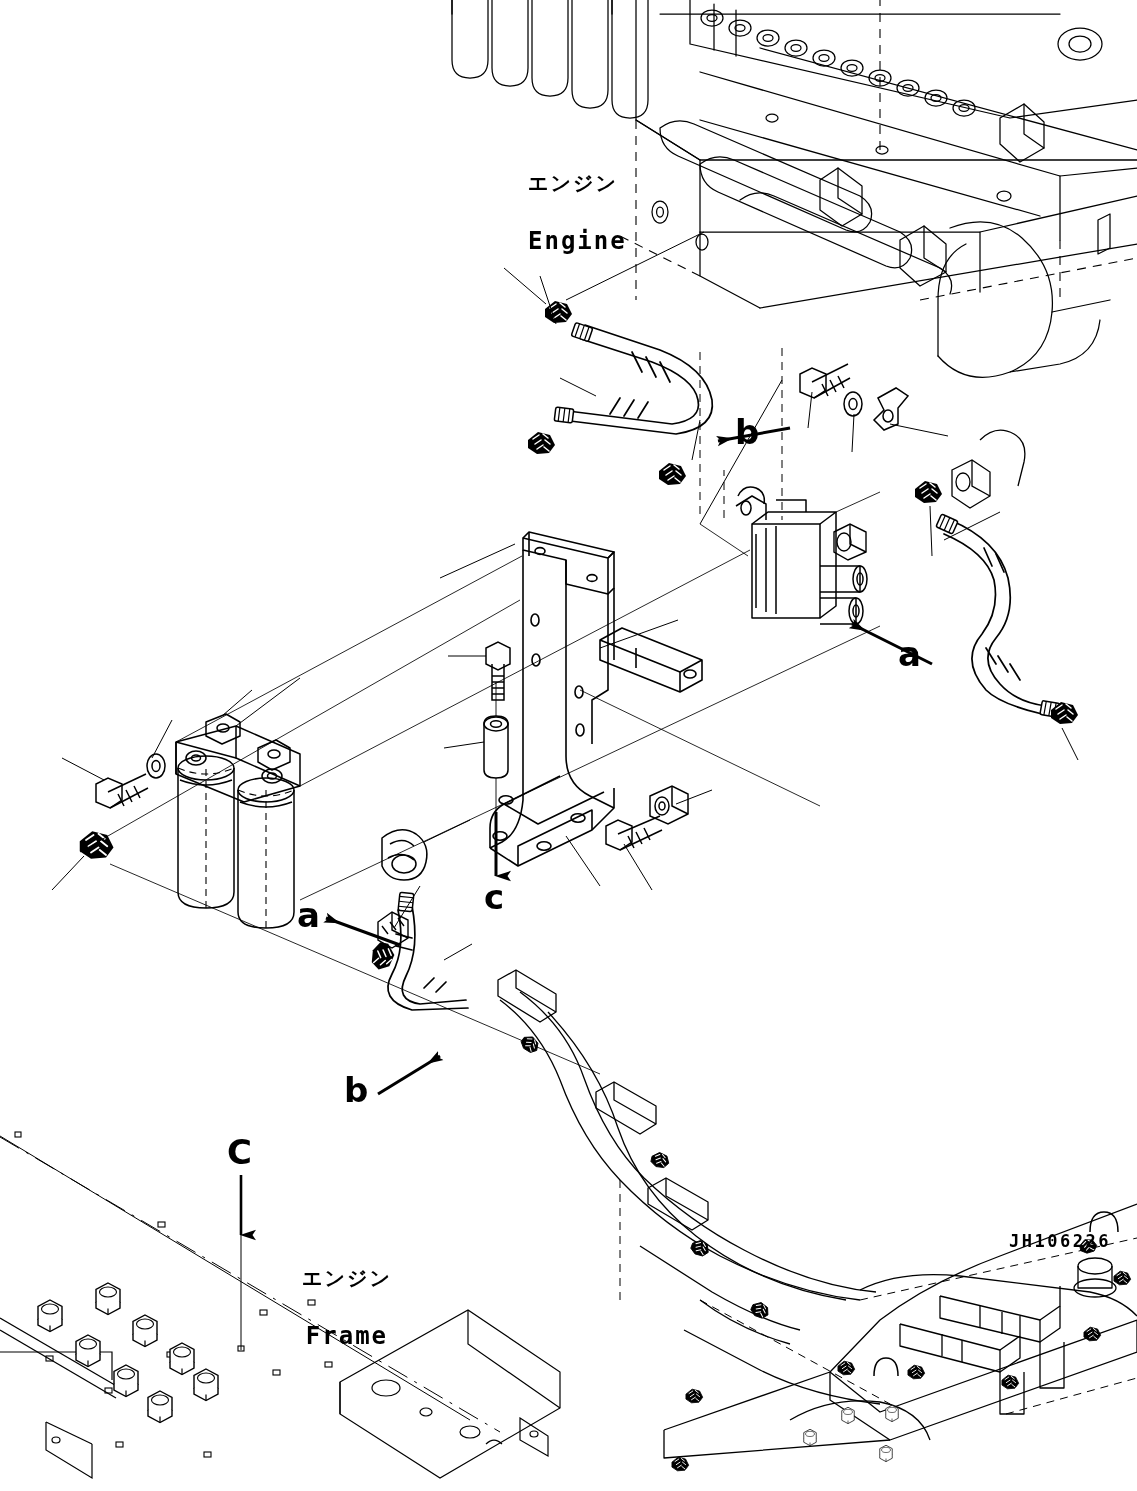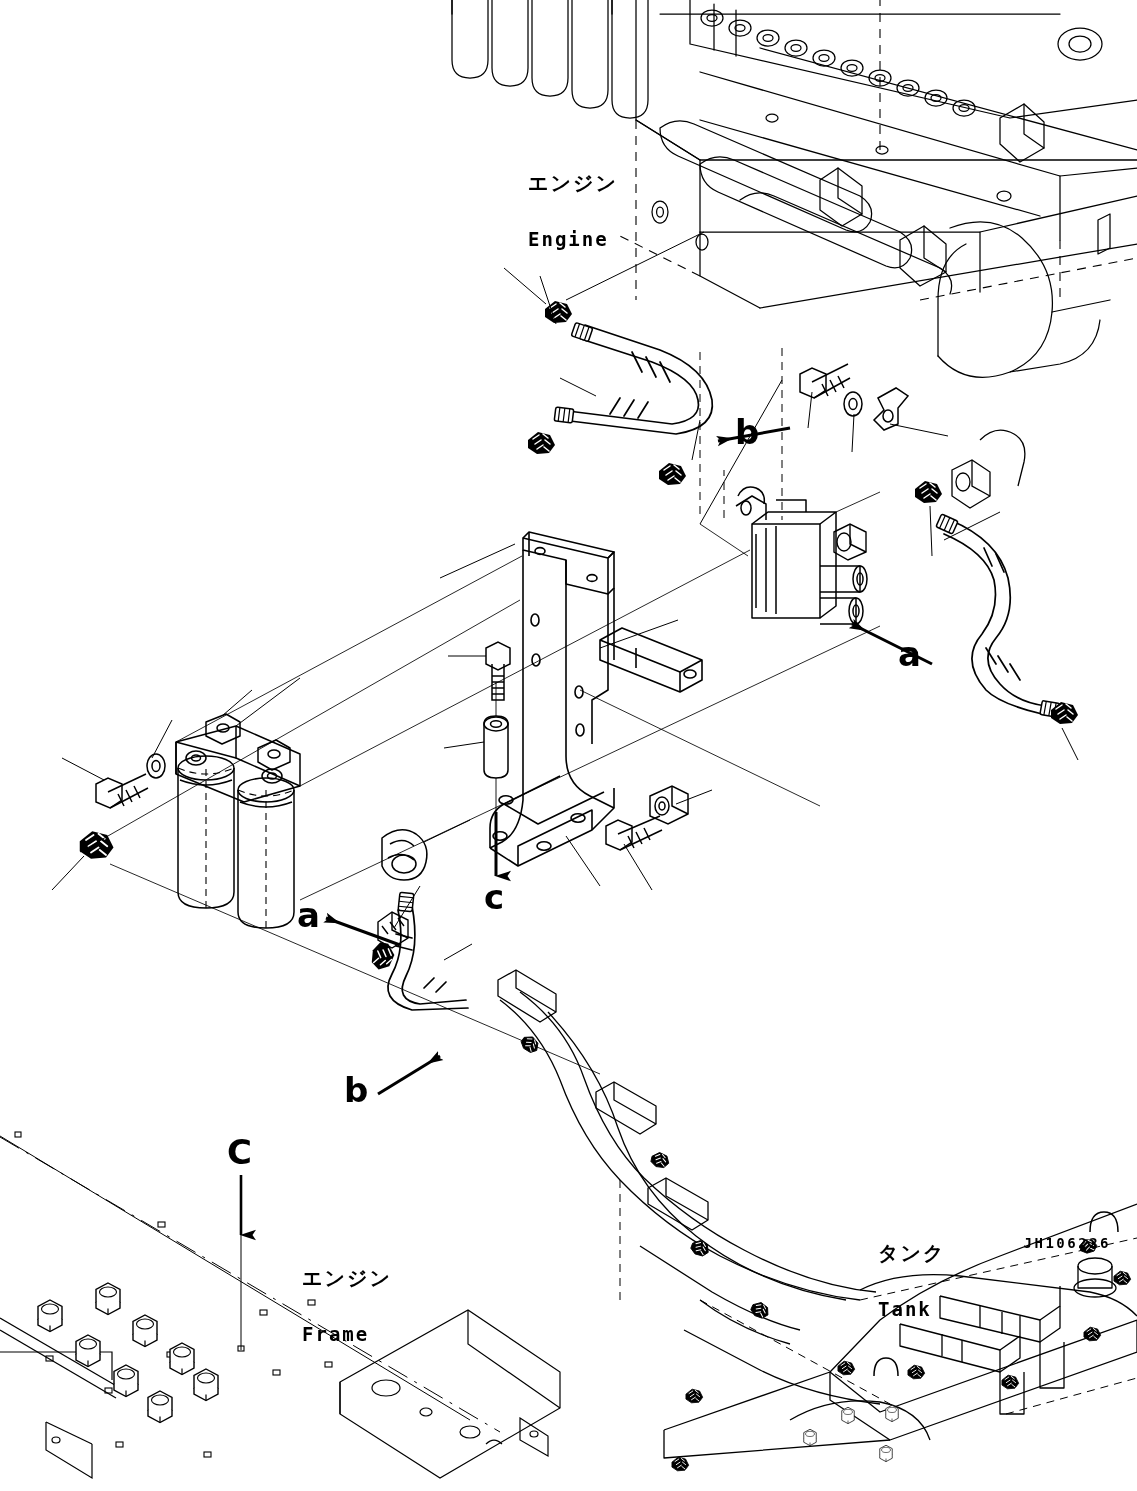--- a/index.html
+++ b/index.html
@@ -6,24 +6,24 @@
   html,body{margin:0;padding:0;background:#fff;}
   body{
     width:1137px;height:1491px;position:relative;overflow:hidden;
     font-family:"DejaVu Sans Mono","Liberation Mono",monospace;
     background:#ffffff;color:#000;
   }
   #sheet{position:absolute;inset:0;width:1137px;height:1273px;}
   #artwork{position:absolute;left:0;top:0;width:1137px;height:1491px;}
   .lbl{position:absolute;color:#000;line-height:1.08;white-space:pre;}
   .lbl .jp{display:block;font-size:20px;letter-spacing:2px;font-weight:600;}
-  .lbl .en{display:block;font-size:19px;letter-spacing:2px;font-weight:600;}
+  .lbl .en{display:block;font-size:24px;letter-spacing:2px;font-weight:600;text-align:center;}
   .callout{position:absolute;font-size:34px;font-weight:700;line-height:1;
            font-family:"DejaVu Sans","Liberation Sans",sans-serif;}
-  #drawing-number{position:absolute;right:26px;bottom:22px;font-size:14px;
+  #drawing-number{position:absolute;right:26px;bottom:22px;font-size:17px;
                   letter-spacing:2.5px;font-weight:600;}
 </style>
 </head>
 <body>
 
 <div id="sheet">
 
   <svg id="artwork" viewBox="0 0 1137 1491" xmlns="http://www.w3.org/2000/svg">
     <defs>
       <marker id="solidArrow" markerWidth="16" markerHeight="12" refX="15" refY="6" orient="auto" markerUnits="userSpaceOnUse">
@@ -580,24 +580,20 @@
   <div class="lbl" style="left:528px;top:138px;">
     <span class="jp">エンジン</span>
     <span class="en">Engine</span>
   </div>
 
   <div class="lbl" style="left:302px;top:1233px;">
     <span class="jp">エンジン</span>
     <span class="en">Frame</span>
   </div>
 
-  <div class="lbl" style="left:878px;top:1208px;">
-    <span class="jp">タンク</span>
-    <span class="en">Tank</span>
-  </div>
 
   <div class="callout" style="left:735px;top:415px;">b</div>
   <div class="callout" style="left:898px;top:637px;">a</div>
   <div class="callout" style="left:297px;top:898px;">a</div>
   <div class="callout" style="left:484px;top:880px;">c</div>
   <div class="callout" style="left:344px;top:1073px;">b</div>
   <div class="callout" style="left:227px;top:1135px;">C</div>
 
   <div id="drawing-number">JH106226</div>
 

